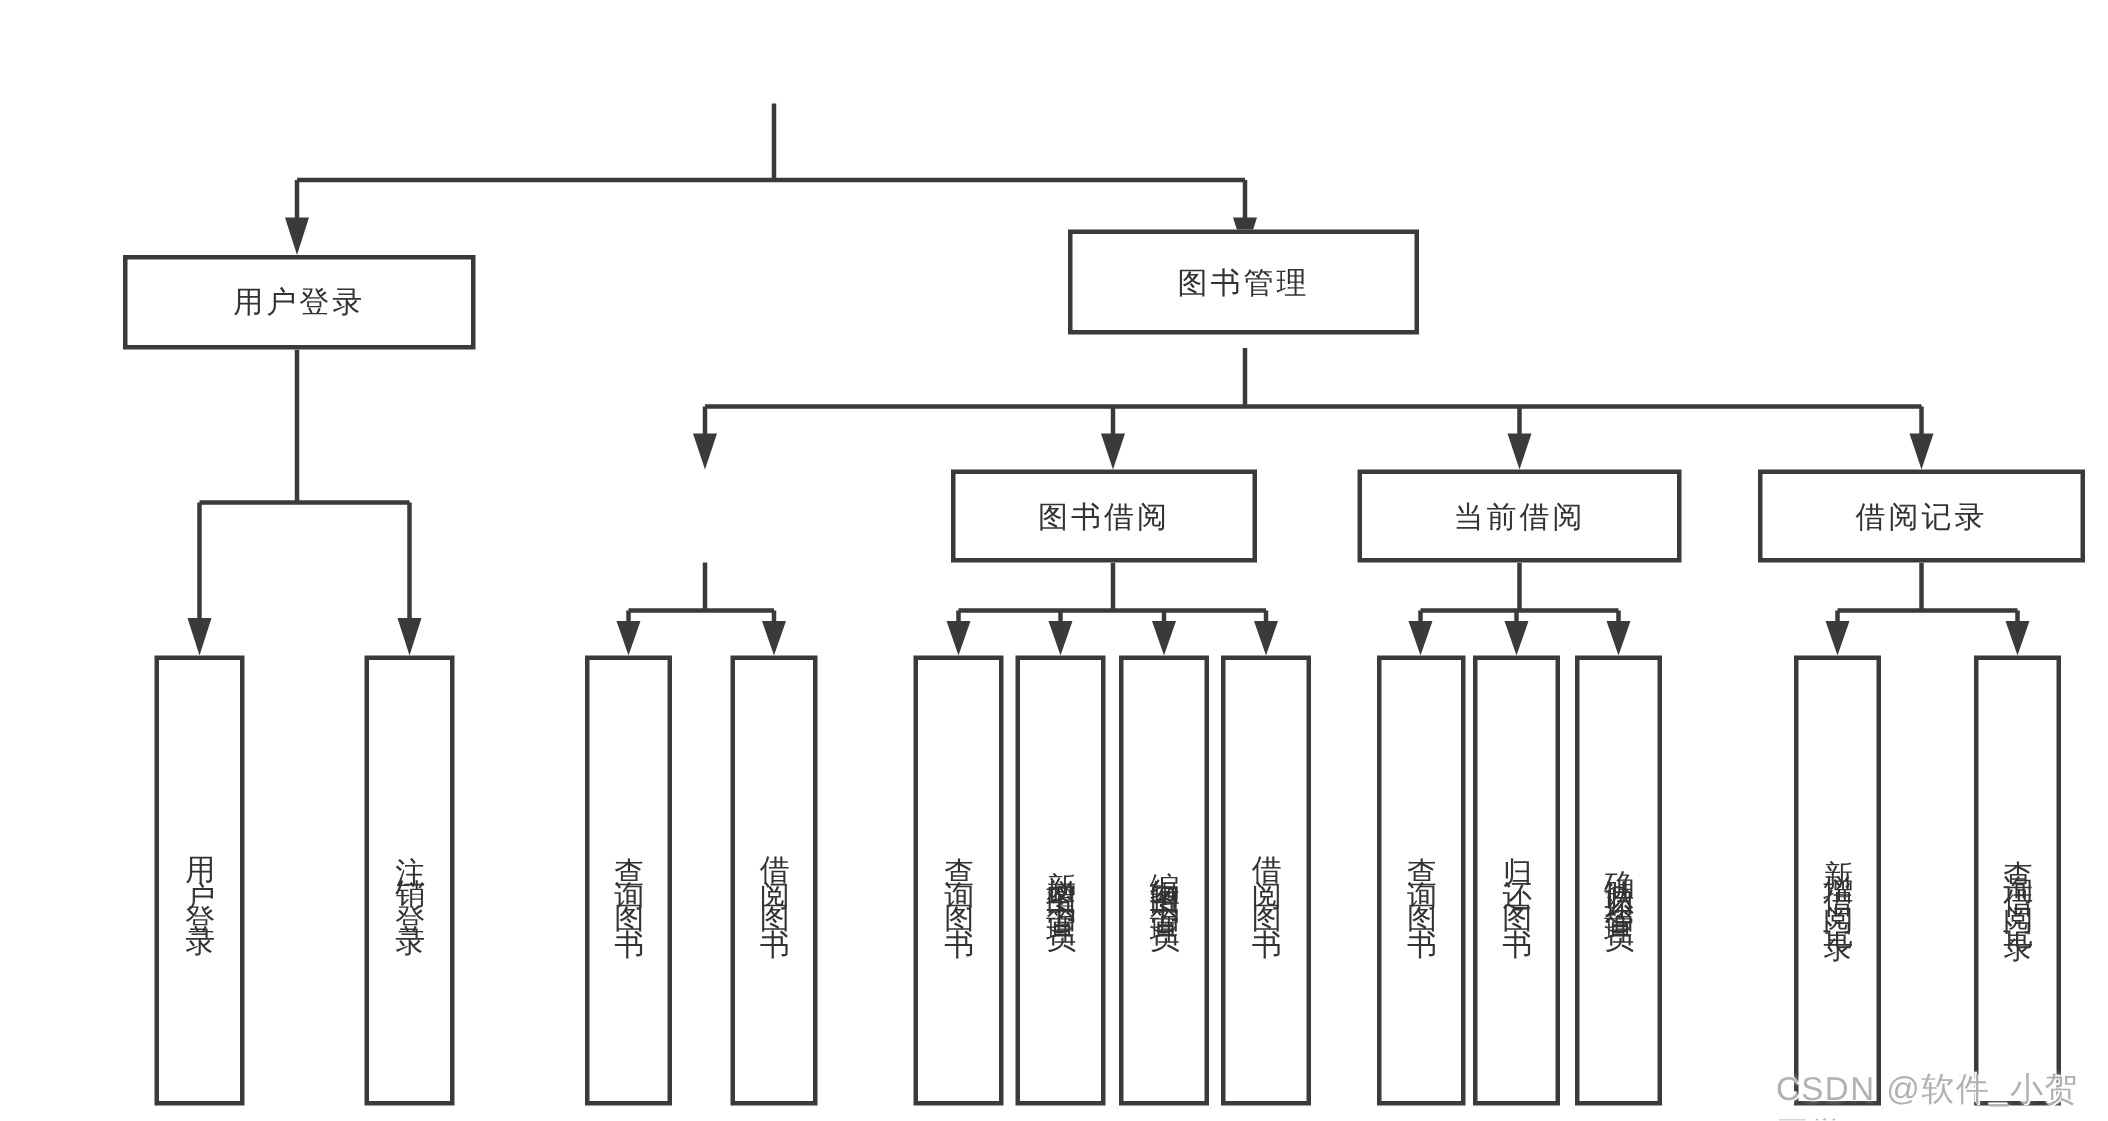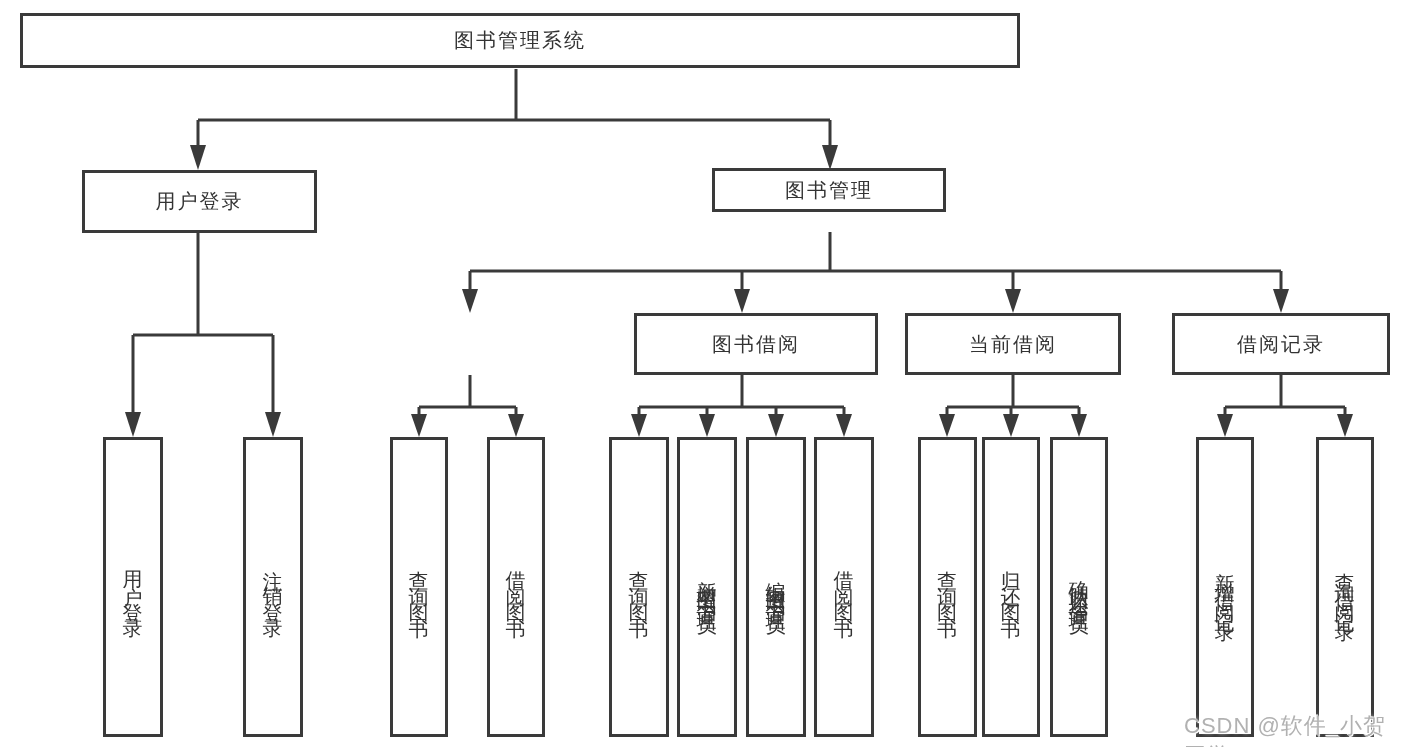--- a/index.html
+++ b/index.html
@@ -64,26 +64,25 @@
       <polygon points="768,414 784,414 776,437"></polygon>
       <polygon points="836,414 852,414 844,437"></polygon>
       <polygon points="939,414 955,414 947,437"></polygon>
       <polygon points="1003,414 1019,414 1011,437"></polygon>
       <polygon points="1071,414 1087,414 1079,437"></polygon>
       <polygon points="1217,414 1233,414 1225,437"></polygon>
       <polygon points="1337,414 1353,414 1345,437"></polygon>
     </g>
   </svg>
 
-  <div class="node" style="left:20px;top:13px;width:1000px;height:55px;">图书管理系统</div>
 
   <div class="node" style="left:82px;top:170px;width:235px;height:63px;">用户登录</div>
-  <div class="node" style="left:712px;top:168px;width:234px;height:44px;text-align:center;">图书管理</div>
+  <div class="node" style="left:712px;top:153px;width:234px;height:70px;text-align:center;">图书管理</div>
 
-  <div class="node" style="left:634px;top:313px;width:244px;height:62px;text-align:right;">图书借阅</div>
+  <div class="node" style="left:634px;top:313px;width:204px;height:62px;text-align:right;">图书借阅</div>
   <div class="node" style="left:1172px;top:313px;width:218px;height:62px;">借阅记录</div>
   <div class="node" style="left:905px;top:313px;width:216px;height:62px;">当前借阅</div>
 
   <div class="node vnode ls-s" style="left:103px;top:437px;width:60px;height:300px;">用户登录</div>
   <div class="node vnode ls-s" style="left:243px;top:437px;width:60px;height:300px;">注销登录</div>
 
   <div class="node vnode ls-s" style="left:390px;top:437px;width:58px;height:300px;">查询图书</div>
   <div class="node vnode ls-s" style="left:487px;top:437px;width:58px;height:300px;">借阅图书</div>
 
   <div class="node vnode ls-s" style="left:609px;top:437px;width:60px;height:300px;">查询图书</div>

